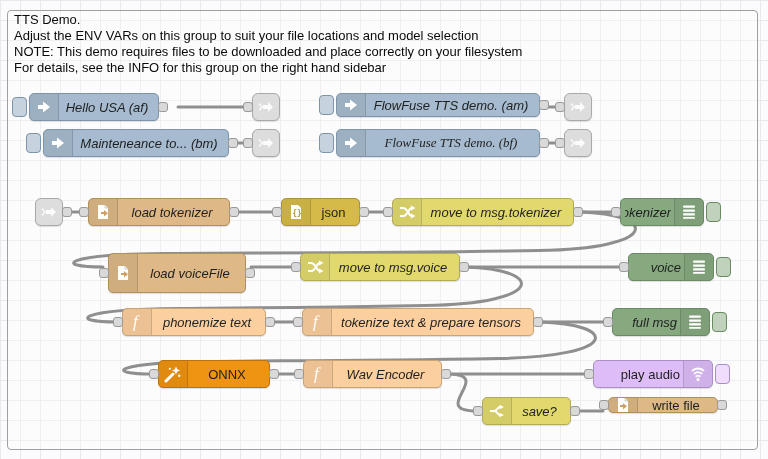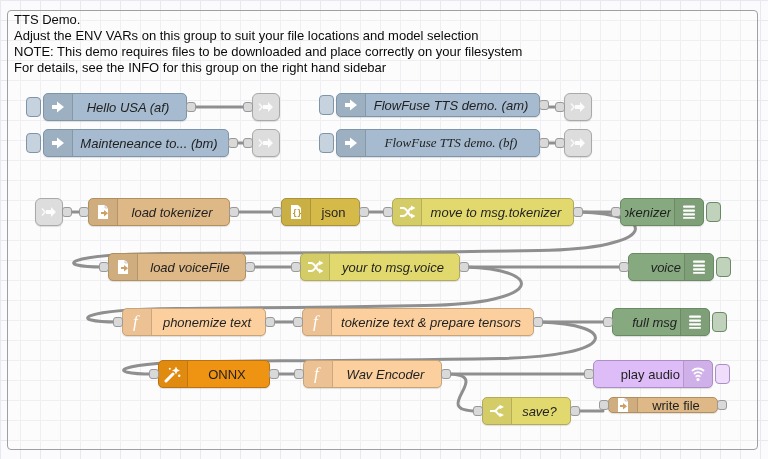--- a/index.html
+++ b/index.html
@@ -62,21 +62,21 @@
       <path d="M 465,267 C 545,269 547,303.5 425,305.5 C 265,308.5 227,307.5 177,308.5 C 77,309.5 67,322 117,322" fill="none" stroke="#8f8f8f" stroke-width="3" stroke-linecap="round"></path>
       <path d="M 271,322 C 321,322 247,322 297,322" fill="none" stroke="#8f8f8f" stroke-width="3" stroke-linecap="round"></path>
       <path d="M 539,322 C 589,322 557,322 607,322" fill="none" stroke="#8f8f8f" stroke-width="3" stroke-linecap="round"></path>
       <path d="M 539,322 C 619,324 621,356.4 499,358.4 C 339,361.4 263,360.4 213,361.4 C 113,362.4 103,374 153,374" fill="none" stroke="#8f8f8f" stroke-width="3" stroke-linecap="round"></path>
       <path d="M 256,374 C 306,374 248,374 298,374" fill="none" stroke="#8f8f8f" stroke-width="3" stroke-linecap="round"></path>
       <path d="M 447,374 C 531.6,374 503.4,374 588,374" fill="none" stroke="#8f8f8f" stroke-width="3" stroke-linecap="round"></path>
       <path d="M 447,374 C 497,374 427,411 477,411" fill="none" stroke="#8f8f8f" stroke-width="3" stroke-linecap="round"></path>
       <path d="M 576,411 C 626,411 553,411 603,411" fill="none" stroke="#8f8f8f" stroke-width="3" stroke-linecap="round"></path>
     </svg>
   <div id="nodes">
-      <div class="node" style="left: 43px; top: 93px; width: 144px; height: 28px; background: rgb(166, 187, 207); border-color: rgb(126, 148, 168);">
+      <div class="node" style="left: 29px; top: 93px; width: 130px; height: 28px; background: rgb(166, 187, 207); border-color: rgb(126, 148, 168);">
         <div class="btn left" style="background: rgb(198, 211, 223); border-color: rgb(126, 148, 168);"></div>
         <div class="icon-area left">
           <svg width="16" height="16" viewBox="0 0 16 16">
             <path d="M2 6h5V2.5L14 8l-7 5.5V10H2z" fill="#fff"></path>
           </svg>
         </div>
         <div class="nlabel mid italic">Hello USA (af)</div>
         <div class="port out"></div>
       </div>
       <div class="node" style="left: 252px; top: 93px; width: 28px; height: 28px; background: rgb(221, 221, 221); border-color: rgb(169, 169, 169); border-radius: 6px;">
@@ -200,21 +200,21 @@
               <rect x="2" y="1.5" width="12" height="2.3" rx="1"></rect>
               <rect x="2" y="5.4" width="12" height="2.3" rx="1"></rect>
               <rect x="2" y="9.3" width="12" height="2.3" rx="1"></rect>
               <rect x="2" y="13" width="12" height="1.8" rx="0.9"></rect>
             </g>
           </svg>
         </div>
         <div class="nlabel rgt italic">tokenizer</div>
         <div class="port in"></div>
       </div>
-      <div class="node" style="left: 108px; top: 253px; width: 138px; height: 28px; background: rgb(222, 184, 135); border-color: rgb(178, 144, 92);">
+      <div class="node" style="left: 108px; top: 253px; width: 138px; height: 40px; background: rgb(222, 184, 135); border-color: rgb(178, 144, 92);">
         <div class="icon-area left">
           <svg width="16" height="16" viewBox="0 0 16 16">
             <path d="M3 1h7l3 3v11H3z" fill="#fff"></path>
             <path d="M10 1v3h3" fill="none" stroke="rgba(0,0,0,0.2)"></path>
             <path d="M6 8h3V6l4 3.2L9 12.5V10H6z" fill="#cfa064"></path>
           </svg>
         </div>
         <div class="nlabel mid italic">load voiceFile</div>
         <div class="port in"></div>
         <div class="port out"></div>
@@ -223,21 +223,21 @@
         <div class="icon-area left">
           <svg width="18" height="18" viewBox="0 0 18 18">
             <g stroke="#fff" stroke-width="2" fill="none">
               <path d="M2 5h3c5 0 5 8 9 8"></path>
               <path d="M2 13h3c5 0 5-8 9-8"></path>
             </g>
             <path d="M13 2.5l4.5 2.5-4.5 2.5z" fill="#fff"></path>
             <path d="M13 10.5l4.5 2.5-4.5 2.5z" fill="#fff"></path>
           </svg>
         </div>
-        <div class="nlabel mid italic">your to msg.voice</div>
+        <div class="nlabel mid italic">move to msg.voice</div>
         <div class="port in"></div>
         <div class="port out"></div>
       </div>
       <div class="node" style="left: 628px; top: 253px; width: 86px; height: 28px; background: rgb(135, 169, 128); border-color: rgb(106, 138, 100); padding-left: 16px;">
         <div class="btn right" style="background: rgb(192, 210, 188); border-color: rgb(106, 138, 100);"></div>
         <div class="icon-area right">
           <svg width="16" height="16" viewBox="0 0 16 16">
             <g fill="#fff">
               <rect x="2" y="1.5" width="12" height="2.3" rx="1"></rect>
               <rect x="2" y="5.4" width="12" height="2.3" rx="1"></rect>

